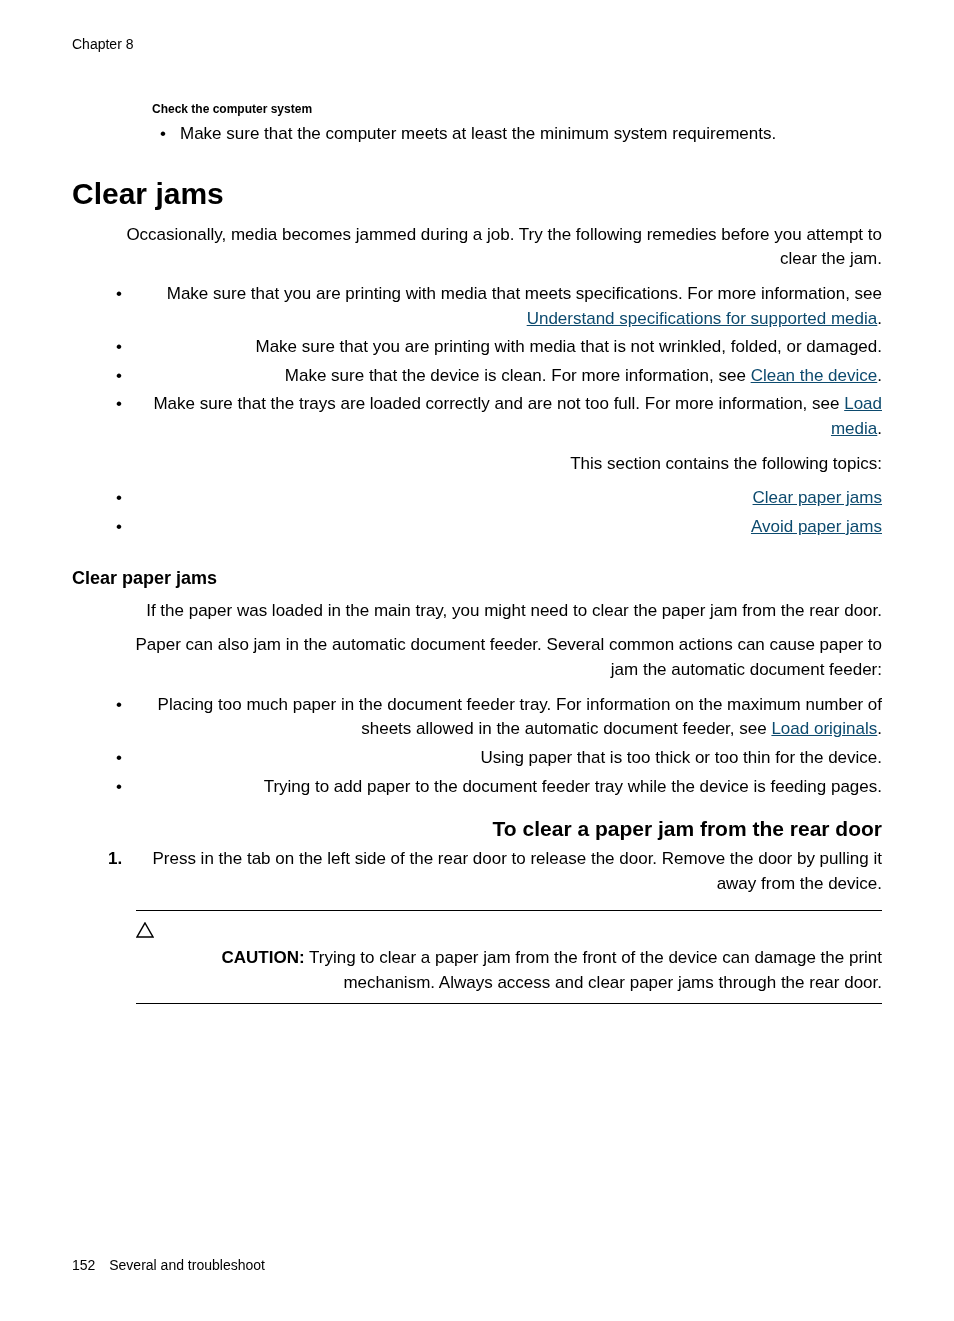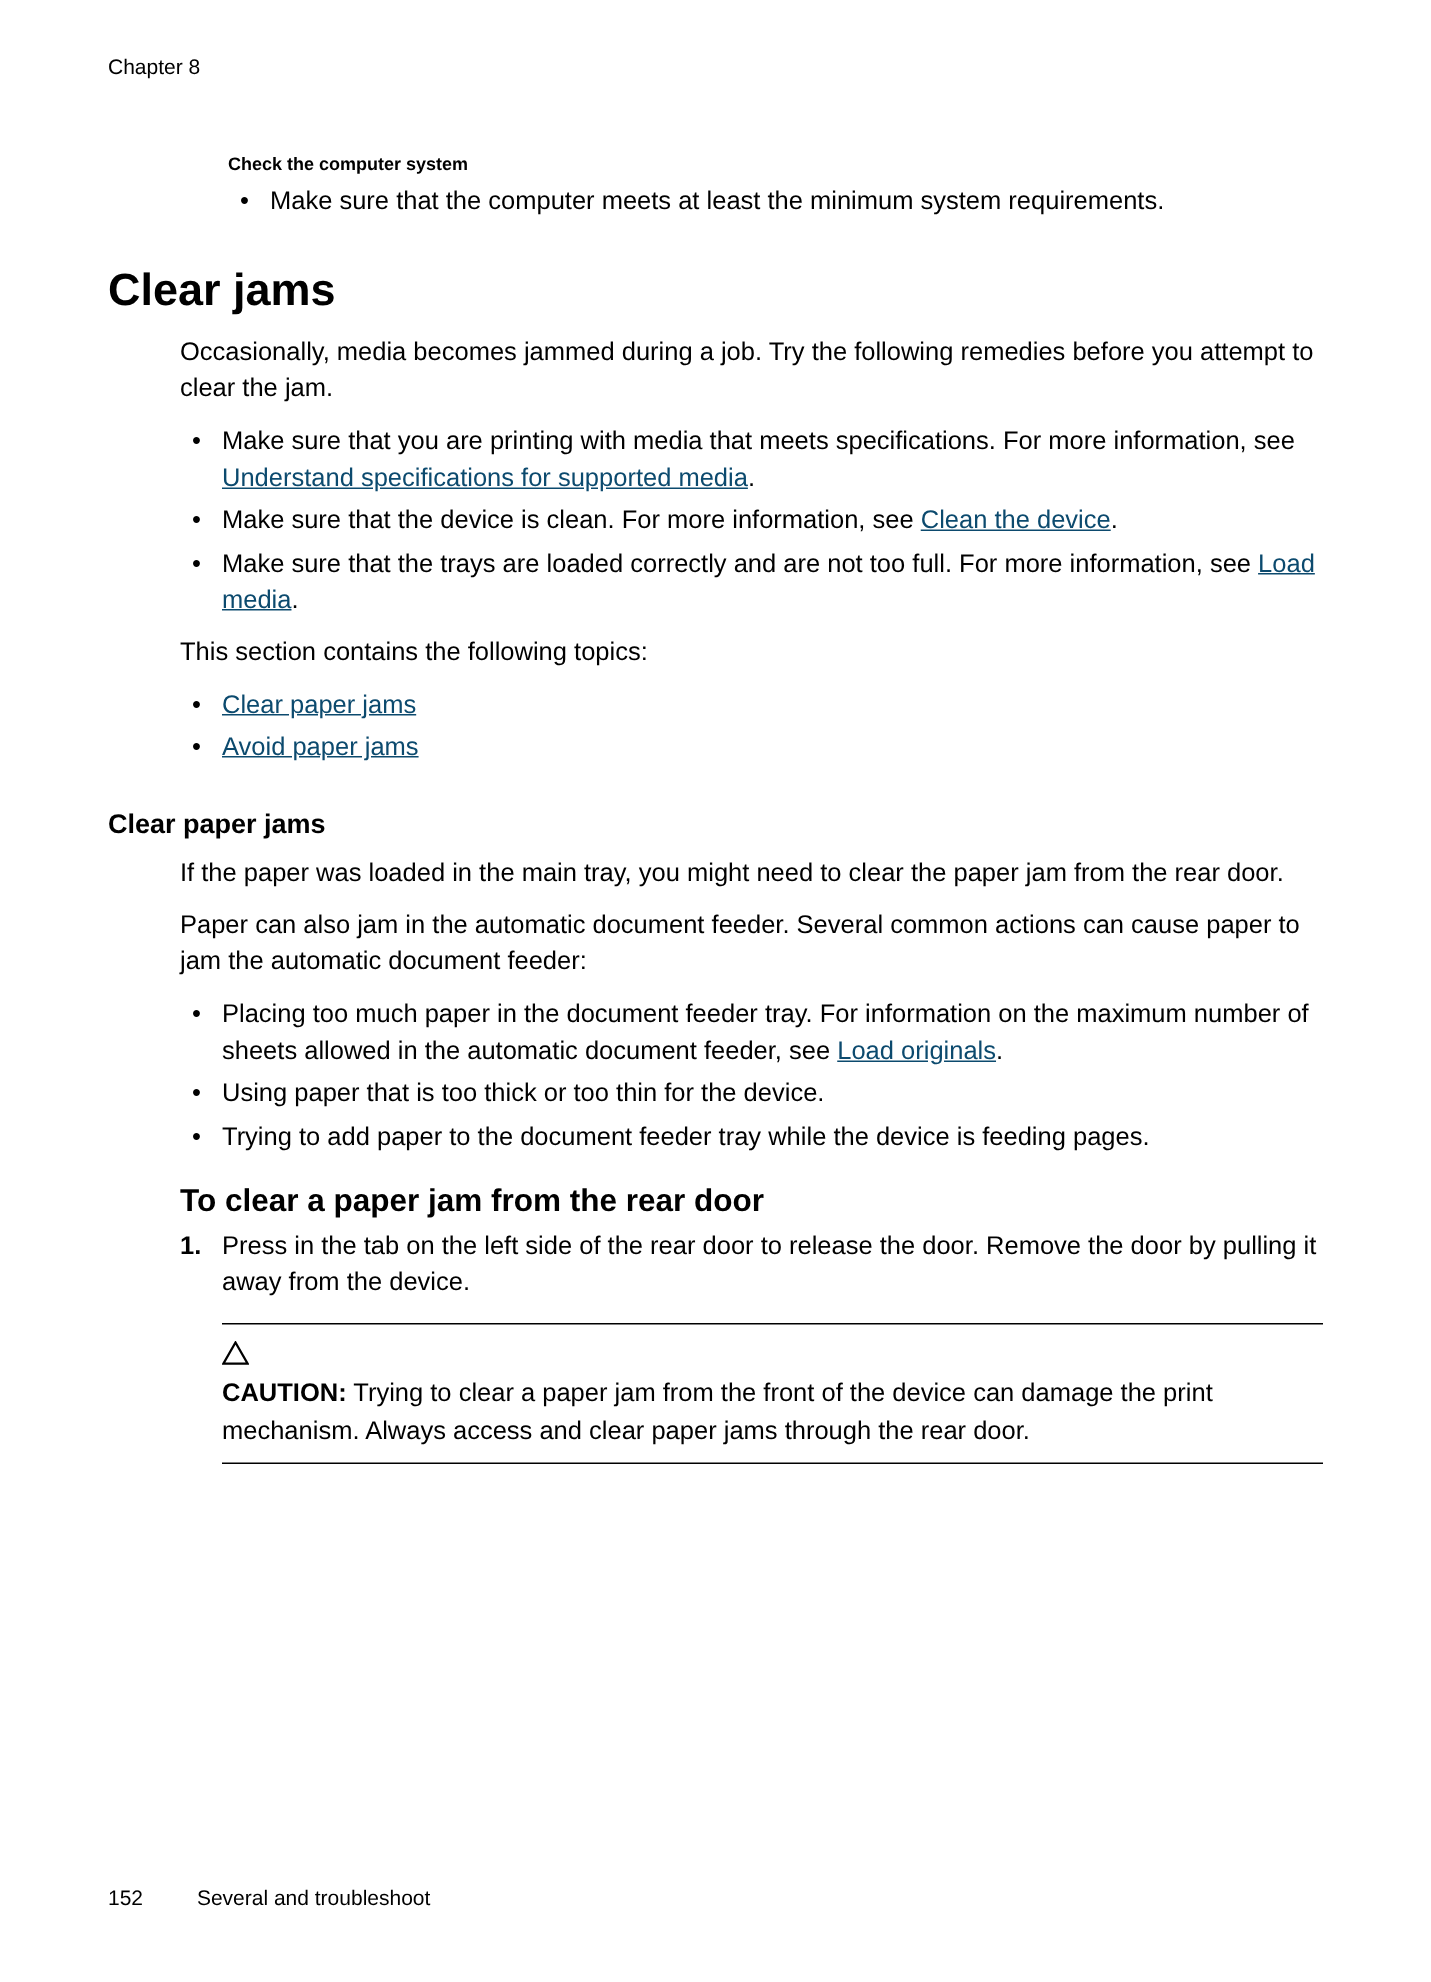--- a/index.html
+++ b/index.html
@@ -43,21 +43,22 @@
       top: 0;
       font-size: 17px;
     }
     h1.main-heading {
       font-size: 30px;
       font-weight: bold;
       margin-bottom: 12px;
       margin-top: 24px;
     }
     .indented-block {
-      margin-left: 48px;
+      margin-left: 36px;
+      text-align: right;
     }
     .para {
       font-size: 17px;
       line-height: 1.45;
       margin-bottom: 10px;
     }
     .link {
       color: #0c4a6e;
       text-decoration: underline;
     }
@@ -112,21 +113,21 @@
     .caution-text {
       flex: 1;
     }
     .footer {
       position: absolute;
       bottom: 48px;
       left: 72px;
       font-size: 14px;
     }
     .footer-page {
-      margin-right: 32px;
+      margin-right: 10px;
     }
     .procedure-heading {
       font-weight: bold;
       font-size: 21px;
       margin-top: 18px;
       margin-bottom: 6px;
     }
   </style>
 </head>
 <body>
@@ -141,20 +142,21 @@
 </div>
 
 <h1 class="main-heading">Clear jams</h1>
 
 <div class="indented-block">
   <p class="para">Occasionally, media becomes jammed during a job. Try the following remedies before you attempt to clear the jam.</p>
   <ul class="bullets">
     <li>
       <span>Make sure that you are printing with media that meets specifications. For more information, see </span><span class="link">Understand specifications for supported media</span><span>.</span>
     </li>
+    <li>Make sure that you are printing with media that is not wrinkled, folded, or damaged.</li>
     <li>
       <span>Make sure that the device is clean. For more information, see </span><span class="link">Clean the device</span><span>.</span>
     </li>
     <li>
       <span>Make sure that the trays are loaded correctly and are not too full. For more information, see </span><span class="link">Load media</span><span>.</span>
     </li>
   </ul>
   <p class="para after-list-para">This section contains the following topics:</p>
   <ul class="bullets">
     <li><span class="link">Clear paper jams</span></li>

